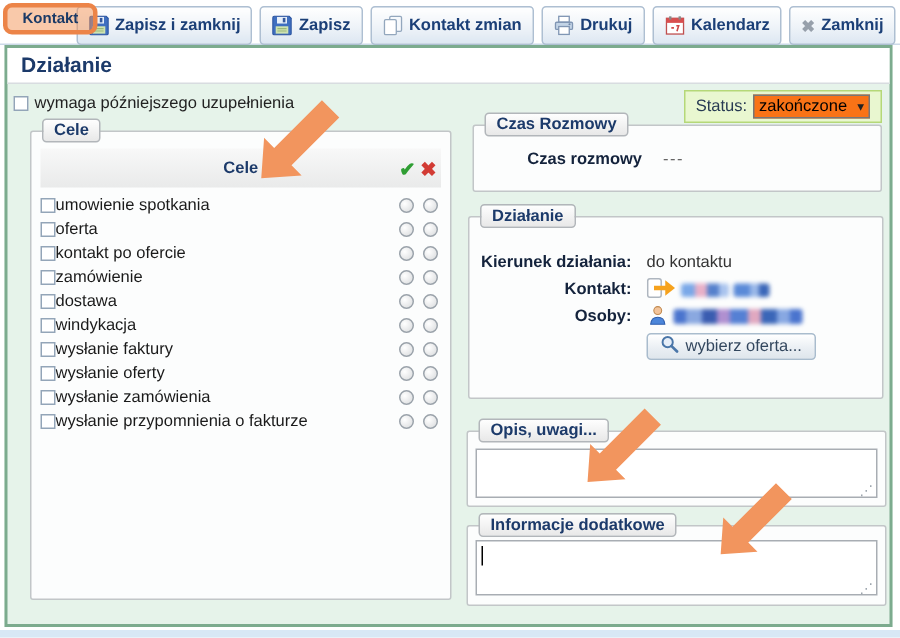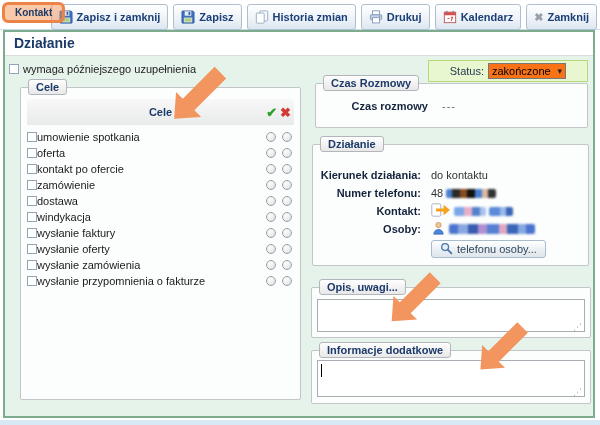--- a/index.html
+++ b/index.html
@@ -54,21 +54,21 @@
   .cele-row { display:flex; align-items:center; gap:0; height:16px;
               font-size:11px; color:#1a1a1a; }
   .cb { width:10px; height:10px; background:#fff; border:1px solid #93a5b8;
         flex:0 0 auto; }
   .cl-label { flex:1; white-space:nowrap; overflow:hidden; }
   .radios { display:flex; gap:6px; margin-right:2px; }
   .radio { width:10px; height:10px; border-radius:50%; border:1px solid #9aa2aa;
            background:radial-gradient(circle at 35% 35%, #ffffff, #d8dadc); }
   
   .status-box { position:absolute; right:5px; top:28px; display:flex;
-                align-items:center; gap:4px; padding:2px 21px;
+                align-items:center; gap:4px; padding:2px 7px;
                 background:#e9f7d0; border:1px solid #b5d878; }
   .status-label { font-size:11px; color:#273a52; }
   .status-select { display:flex; align-items:center; justify-content:space-between;
                    width:78px; height:16px; background:#f97316; border:1px solid #777;
                    padding:0 3px; font-size:11px; color:#000; }
   .status-arrow { font-size:9px; color:#222; }
   
   .czas-row { display:flex; align-items:center; padding-top:16px; font-size:11px; }
   .czas-label { width:112px; text-align:right; font-weight:bold; color:#14233c; }
   .czas-value { margin-left:14px; color:#666; letter-spacing:1px; }
@@ -137,21 +137,21 @@
         </span>
       <span>Zapisz</span>
     </div>
     <div class="tb-btn">
       <span>
           <svg width="14" height="14" viewBox="0 0 16 16">
             <rect x="5.5" y="1" width="9" height="11.5" rx="1" fill="#f6f9fc" stroke="#93a7bd"></rect>
             <rect x="1.5" y="3.5" width="9" height="11.5" rx="1" fill="#ffffff" stroke="#93a7bd"></rect>
           </svg>
         </span>
-      <span>Historia zmian</span>
+      <span>Kontakt zmian</span>
     </div>
     <div class="tb-btn">
       <span>
           <svg width="14" height="14" viewBox="0 0 16 16">
             <rect x="4" y="1" width="8" height="4.5" fill="#fff" stroke="#8096b4"></rect>
             <rect x="1.5" y="5.5" width="13" height="5.5" rx="1" fill="#c3d4e6" stroke="#8096b4"></rect>
             <rect x="4" y="8.8" width="8" height="6" fill="#fff" stroke="#8096b4"></rect>
             <circle cx="12.2" cy="7" r="0.8" fill="#6f86a6"></circle>
           </svg>
         </span>
@@ -310,27 +310,20 @@
       <span class="czas-value">---</span>
     </div>
   </div>
 
   <div class="fieldset fs-dzialanie">
     <span class="legend">Działanie</span>
     <div class="dz-rows">
       <div class="dz-row">
         <span class="dz-label">Kierunek działania:</span>
         <span class="dz-value">do kontaktu</span>
-      </div>
-      <div class="dz-row">
-        <span class="dz-label">Numer telefonu:</span>
-        <span class="dz-value">
-          <span>48</span>
-          <span class="blob blob-phone"></span>
-        </span>
       </div>
       <div class="dz-row">
         <span class="dz-label">Kontakt:</span>
         <span class="dz-value">
           <span><svg width="20" height="14" viewBox="0 0 20 14">
                 <rect x="0.8" y="0.8" width="9" height="12.4" rx="1.5" fill="#fff" stroke="#aeb6bf"></rect>
                 <path d="M5 7h8.5" stroke="#f6a21d" stroke-width="3"></path>
                 <path d="M12.5 1.8L19 7l-6.5 5.2z" fill="#f6a21d"></path>
               </svg></span>
           <span class="blob blob-k1"></span>
@@ -346,21 +339,21 @@
               </svg></span>
           <span class="blob blob-osoby"></span>
         </span>
       </div>
       <div class="dz-btn-row">
         <span class="wybierz-btn">
           <span><svg width="13" height="13" viewBox="0 0 16 16">
                 <circle cx="6.3" cy="6.3" r="4.2" fill="#e6eef8" stroke="#4a76a8" stroke-width="1.6"></circle>
                 <path d="M9.5 9.5L14 14" stroke="#4a76a8" stroke-width="2.2" stroke-linecap="round"></path>
               </svg></span>
-          <span>telefonu osoby...</span>
+          <span>wybierz oferta...</span>
         </span>
       </div>
     </div>
   </div>
 
   <div class="fieldset fs-opis">
     <span class="legend">Opis, uwagi...</span>
     <div class="ta ta-opis">
       <span></span>
       <span class="grip">⋰</span>

